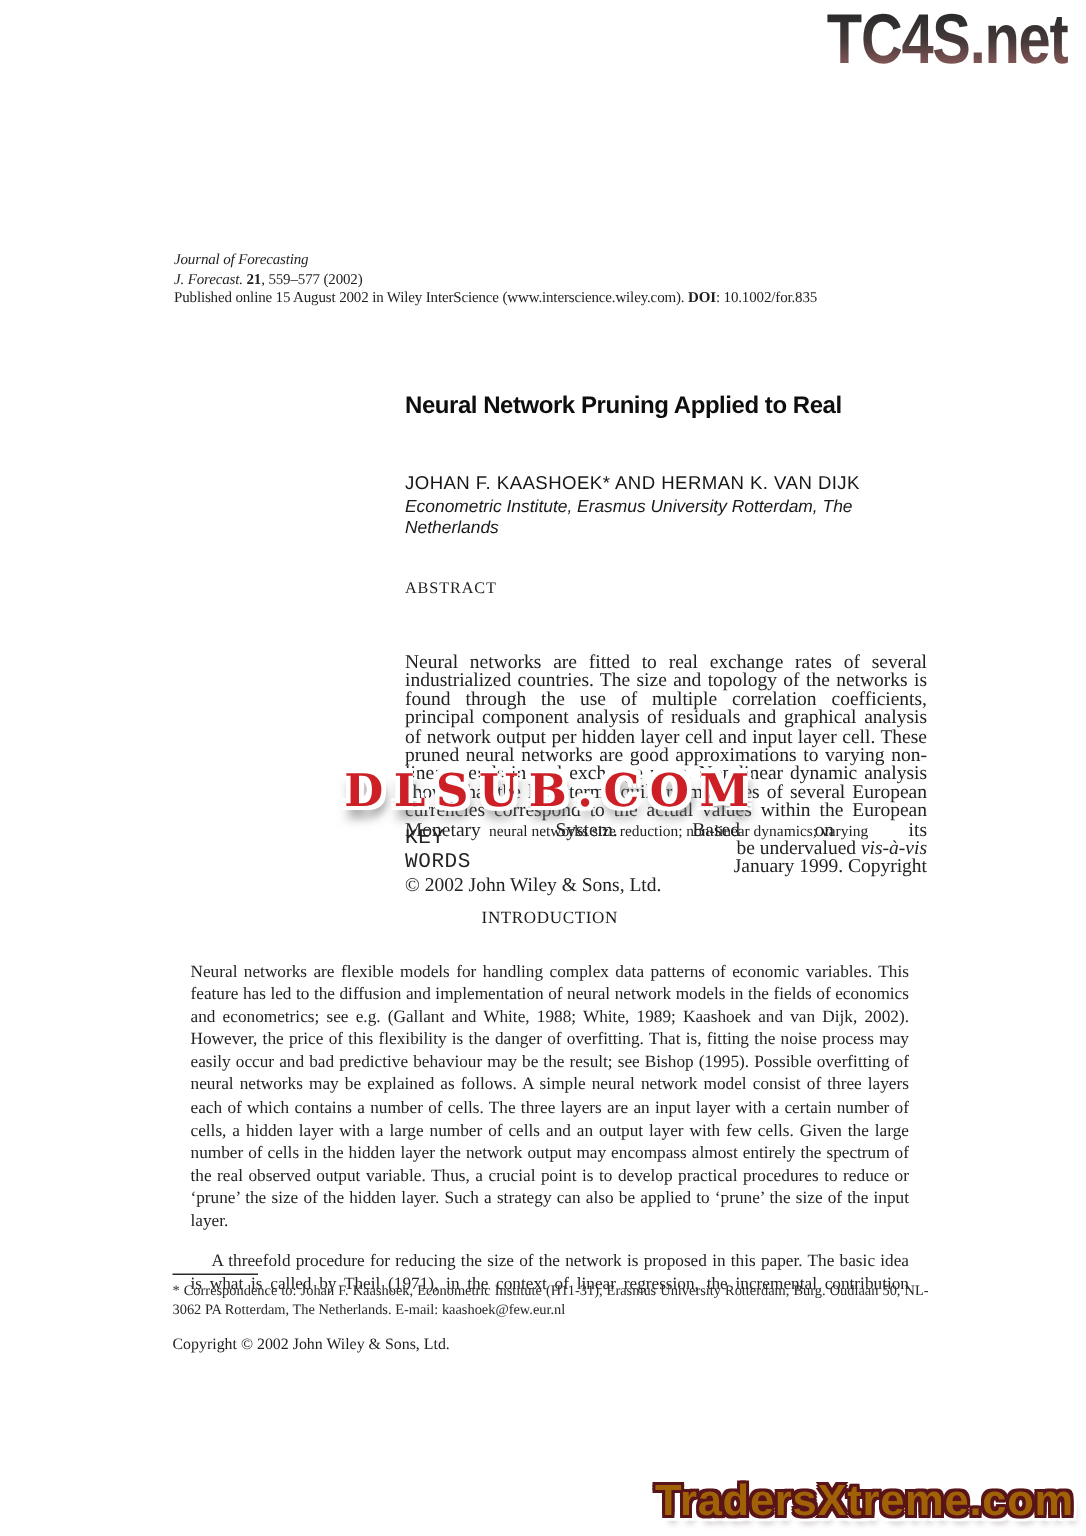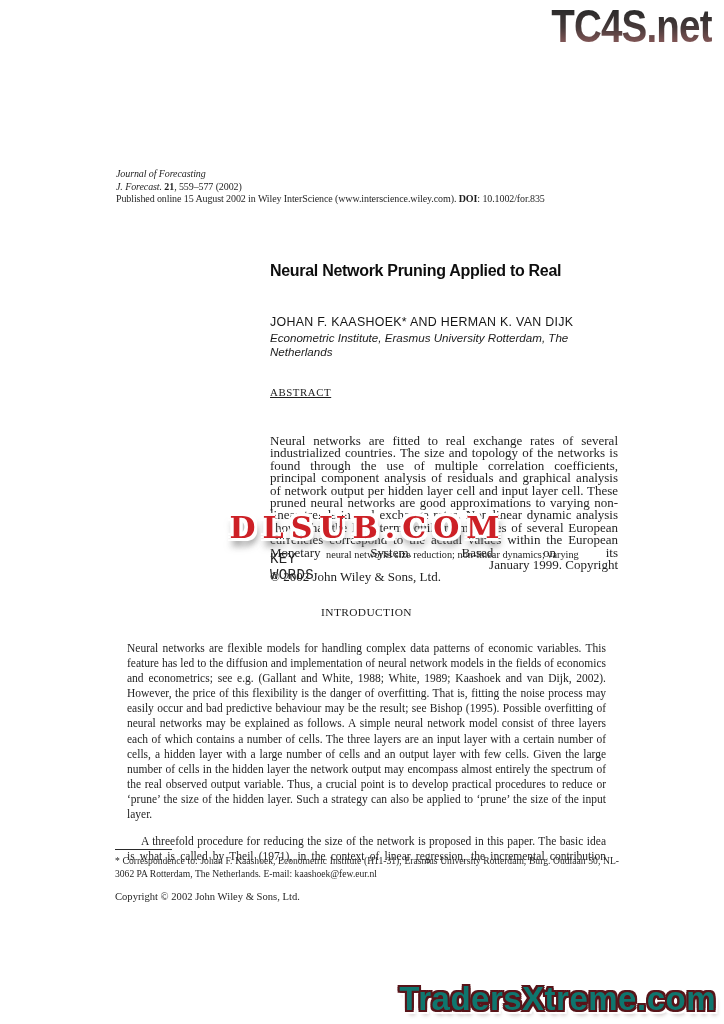--- a/index.html
+++ b/index.html
@@ -15,21 +15,21 @@
   .it{font-style:italic;}
   .b{font-weight:bold;}
 
   
   .title{left:270px;top:261px;width:350px;font-family:"Liberation Sans", sans-serif;
          font-weight:bold;font-size:16px;line-height:19px;color:#0e0e0e;letter-spacing:-0.3px;white-space:nowrap;}
   .authors{left:270px;top:315px;font-family:"Liberation Sans", sans-serif;font-size:12.4px;color:#161616;letter-spacing:0.3px;white-space:nowrap;}
   .affil{left:270px;top:330.5px;font-family:"Liberation Sans", sans-serif;font-style:italic;font-size:11.6px;line-height:14.6px;color:#1a1a1a;white-space:nowrap;}
 
   
-  .abslabel{left:270px;top:386px;font-size:10.8px;letter-spacing:0.6px;color:#1d1d1d;text-decoration:underline;}
+  .abslabel{left:270px;top:386px;font-size:10.8px;letter-spacing:0.6px;color:#1d1d1d;}
   .abstract{left:270px;top:402px;width:348px;font-size:13px;line-height:12.4px;color:#232323;margin-top:33px;}
   .abstract p{margin:0;text-align:justify;text-align-last:justify;}
   .obsc-line{text-align:right;}
   .abs-last{text-align:left;}
 
   
   .keywords{left:270px;top:549px;width:350px;display:flex;color:#232323;}
   .kw-label{font-size:14px;letter-spacing:0.4px;width:56px;flex:0 0 56px;padding-top:1.5px;font-family:Liberation Mono, monospace;}
   .kw-text{font-size:10.3px;line-height:12.4px;white-space:nowrap;}
 
@@ -61,22 +61,22 @@
     font-size:30px;letter-spacing:7px;white-space:nowrap;
     color:#cd2026;padding-left:7px;
     text-shadow:
       -3px -3px 0 #fff, 3px -3px 0 #fff, -3px 3px 0 #fff, 3px 3px 0 #fff,
       -3px 0 0 #fff, 3px 0 0 #fff, 0 -3px 0 #fff, 0 3px 0 #fff,
       0 8px 7px rgba(110,110,110,0.65), 4px 6px 6px rgba(130,130,130,0.5);
   }
   .wm-bottom{
     right:8px;bottom:6px;z-index:20;
     font-family:"Liberation Sans", sans-serif;font-weight:bold;
-    font-size:33px;letter-spacing:0.5px;white-space:nowrap;
-    color:#0f766e;
+    font-size:29px;letter-spacing:0.5px;white-space:nowrap;
+    color:#a16207;
     text-shadow:
       -2px -2px 0 #581419, 2px -2px 0 #581419, -2px 2px 0 #581419, 2px 2px 0 #581419,
       -2px 0 0 #581419, 2px 0 0 #581419, 0 -2px 0 #581419, 0 2px 0 #581419,
       -4px -4px 1px #fff, 4px -4px 1px #fff, -4px 4px 1px #fff, 4px 4px 1px #fff,
       0 -4px 1px #fff, 0 4px 1px #fff, -4px 0 1px #fff, 4px 0 1px #fff,
       3px 5px 4px rgba(40,10,10,0.3);
   }
 </style>
 </head>
 <body>
@@ -97,20 +97,21 @@
 
 <div class="abs affil">
   <div>Econometric Institute, Erasmus University Rotterdam, The</div>
   <div>Netherlands</div>
 </div>
 
 <div class="abs abslabel">ABSTRACT</div>
 
 <div class="abs abstract">
   <p>Neural networks are fitted to real exchange rates of several industrialized countries. The size and topology of the networks is found through the use of multiple correlation coefficients, principal component analysis of residuals and graphical analysis of network output per hidden layer cell and input layer cell. These pruned neural networks are good approximations to varying non-linear trends in real exchange rates. Non-linear dynamic analysis shows that the long-term equilibrium values of several European currencies correspond to the actual values within the European Monetary System. Based on its</p>
+  <div class="obsc-line"><span>be undervalued </span><span class="it">vis-à-vis</span></div>
   <div class="obsc-line">January 1999.  Copyright</div>
   <div class="abs-last">© 2002 John Wiley &amp; Sons, Ltd.</div>
 </div>
 
 <div class="abs keywords">
   <span class="kw-label">KEY WORDS</span>
   <span class="kw-text">
     <div>neural networks size reduction; non-linear dynamics; varying</div>
   </span>
 </div>

